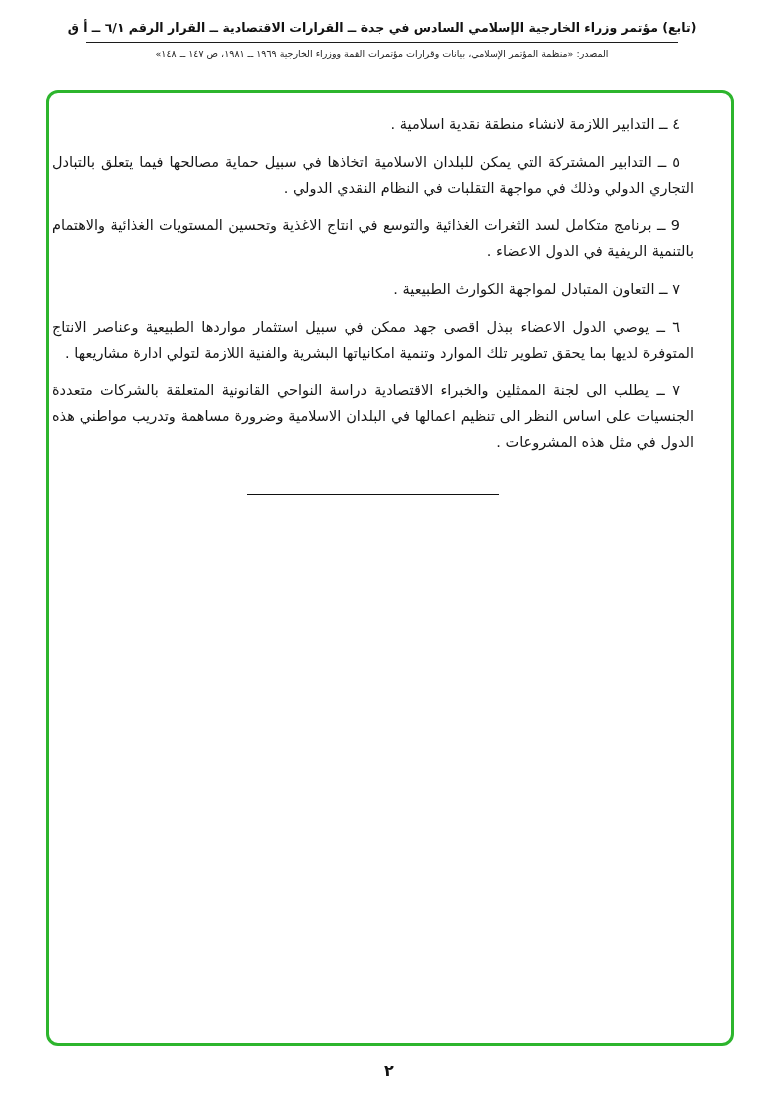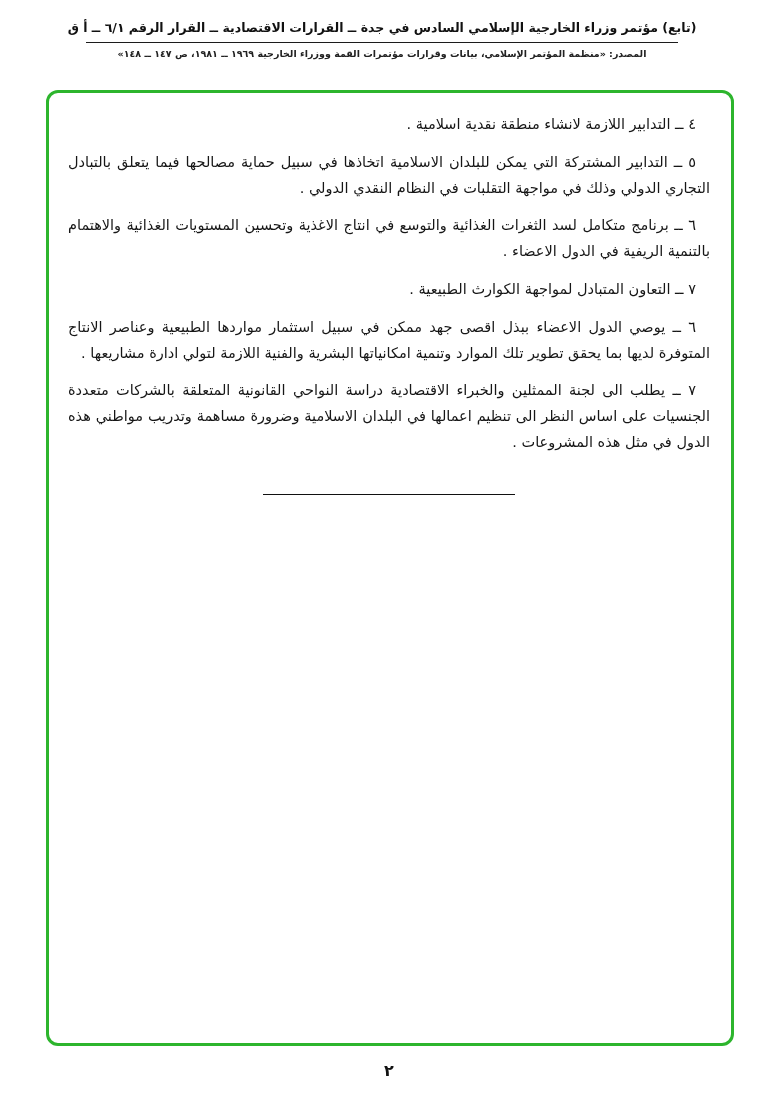--- a/index.html
+++ b/index.html
@@ -31,37 +31,37 @@
     padding: 0 40px;
   }
   .header-rule {
     border: none;
     border-top: 1.6px solid #1c1c1c;
     width: 592px;
     margin: 7px auto 5px auto;
   }
   .page-header .source {
     font-size: 9.5px;
-    font-weight: bold;
+    font-weight: normal;
     color: #222;
   }
   .content-frame {
     position: absolute;
     left: 46px;
     top: 90px;
     width: 688px;
     height: 956px;
     border: 3px solid #2db52d;
     border-radius: 12px;
     box-sizing: border-box;
   }
   .body-text {
     position: absolute;
     top: 112px;
-    right: 68px;
+    right: 84px;
     width: 642px;
     direction: rtl;
   }
   .paragraph {
     font-size: 14.5px;
     line-height: 1.78;
     text-align: justify;
     text-justify: inter-word;
     text-indent: 14px;
     margin: 0 0 12px 0;
@@ -92,20 +92,20 @@
   <div class="title">(تابع) مؤتمر وزراء الخارجية الإسلامي السادس في جدة ــ القرارات الاقتصادية ــ القرار الرقم ٦/١ ــ أ ق</div>
   <hr class="header-rule">
   <div class="source">المصدر: «منظمة المؤتمر الإسلامي، بيانات وقرارات مؤتمرات القمة ووزراء الخارجية ١٩٦٩ ــ ١٩٨١، ص ١٤٧ ــ ١٤٨»</div>
 </div>
 
 <div class="content-frame" style="border-color: rgb(45, 181, 45);"></div>
 
 <div class="body-text">
   <p class="paragraph">٤ ــ التدابير اللازمة لانشاء منطقة نقدية اسلامية .</p>
   <p class="paragraph">٥ ــ التدابير المشتركة التي يمكن للبلدان الاسلامية اتخاذها في سبيل حماية مصالحها فيما يتعلق بالتبادل التجاري الدولي وذلك في مواجهة التقلبات في النظام النقدي الدولي .</p>
-  <p class="paragraph">٦ ــ برنامج متكامل لسد الثغرات الغذائية والتوسع في انتاج الاغذية وتحسين المستويات الغذائية والاهتمام بالتنمية الريفية في الدول الاعضاء .</p>
+  <p class="paragraph">9 ــ برنامج متكامل لسد الثغرات الغذائية والتوسع في انتاج الاغذية وتحسين المستويات الغذائية والاهتمام بالتنمية الريفية في الدول الاعضاء .</p>
   <p class="paragraph">٧ ــ التعاون المتبادل لمواجهة الكوارث الطبيعية .</p>
   <p class="paragraph">٦ ــ يوصي الدول الاعضاء ببذل اقصى جهد ممكن في سبيل استثمار مواردها الطبيعية وعناصر الانتاج المتوفرة لديها بما يحقق تطوير تلك الموارد وتنمية امكانياتها البشرية والفنية اللازمة لتولي ادارة مشاريعها .</p>
   <p class="paragraph">٧ ــ يطلب الى لجنة الممثلين والخبراء الاقتصادية دراسة النواحي القانونية المتعلقة بالشركات متعددة الجنسيات على اساس النظر الى تنظيم اعمالها في البلدان الاسلامية وضرورة مساهمة وتدريب مواطني هذه الدول في مثل هذه المشروعات .</p>
   <hr class="section-divider">
 </div>
 
 <div class="page-number">٢</div>
 
 </body></html>

